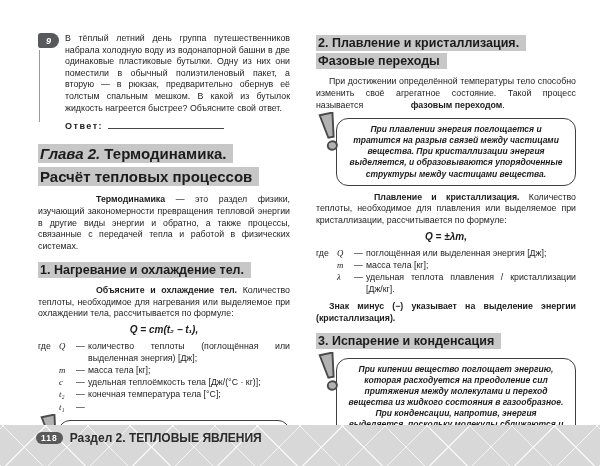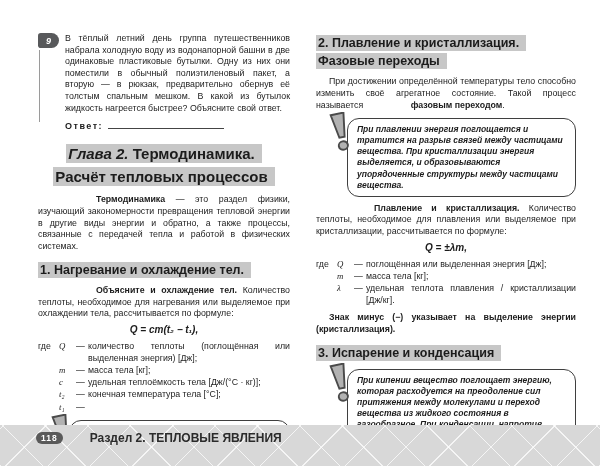--- a/index.html
+++ b/index.html
@@ -19,21 +19,21 @@
     border-radius:3px 8px 8px 3px;font-size:9px;font-style:italic;font-weight:bold;
     display:flex;align-items:center;justify-content:center;
   }
   .q-line{position:absolute;left:1px;top:17px;width:1px;height:72px;background:#9a9a9a;}
   .q-text{margin:0;font-size:8.8px;line-height:1.32;text-align:justify;}
   .answer-row{margin-top:7px;font-size:9px;}
   .answer-label{font-weight:bold;letter-spacing:1.5px;}
   .answer-blank{display:inline-block;width:116px;border-bottom:1px solid #444;margin-left:5px;vertical-align:baseline;}
 
   
-  .chapter-heading{margin:12px 0 6px;font-size:15px;font-weight:bold;line-height:1.5;text-align:center;}
+  .chapter-heading{margin:12px 0 6px;font-size:15px;font-weight:bold;line-height:1.5;}
   .hl{background:#c7c7c7;padding:1px 7px 1px 2px;-webkit-box-decoration-break:clone;box-decoration-break:clone;}
   .it{font-style:italic;}
   .section-heading{margin:8px 0 6px;font-size:12.5px;font-weight:bold;line-height:1.45;}
 
   
   .body-par{margin:0 0 4px;font-size:8.8px;line-height:1.33;text-align:justify;text-indent:13px;}
   .lead{font-weight:bold;padding-left:45px;}
 
   
   .formula{
@@ -44,37 +44,37 @@
   
   .vars{font-size:8.8px;line-height:1.38;margin-bottom:2px;}
   .var-row{display:grid;grid-template-columns:21px 14px 15px 1fr;}
   .v-sym{font-family:"Liberation Serif",serif;font-style:italic;}
   .v-dash{text-align:center;}
   .v-desc{text-align:justify;}
 
   
   .note-box{
     position:relative;border:1.5px solid #3f3f3f;border-radius:12px;
-    margin:7px 0 6px 31px;padding:5px 9px;text-align:left;
+    margin:7px 0 6px 20px;padding:5px 9px;text-align:center;
     font-size:8.5px;font-style:italic;font-weight:bold;line-height:1.3;
   }
   .excl-icon{position:absolute;left:-19px;top:-7px;width:23px;height:40px;}
   .note-line{margin:0;}
 
   
   .footer{
     position:absolute;left:0;bottom:0;width:600px;height:41px;box-sizing:border-box;
     background-color:#d8d8d8;
     background-image:
       repeating-linear-gradient(45deg, rgba(255,255,255,0.75) 0 1px, transparent 1px 30px),
       repeating-linear-gradient(-45deg, rgba(255,255,255,0.75) 0 1px, transparent 1px 30px);
     display:flex;justify-content:space-between;align-items:flex-start;
     padding:6px 22px 0 36px;
   }
-  .footer-side{display:flex;align-items:center;gap:20px;}
+  .footer-side{display:flex;align-items:center;}
   .page-badge{
     background:#5a5a5a;color:#fff;font-weight:bold;font-size:8.5px;letter-spacing:1px;
     padding:2px 5px;border-radius:8px;line-height:1;
   }
   .footer-label{font-weight:bold;font-size:12px;color:#2b2b2b;margin:0 7px;white-space:nowrap;}
 </style>
 </head>
 <body>
 
 <div class="spread">

